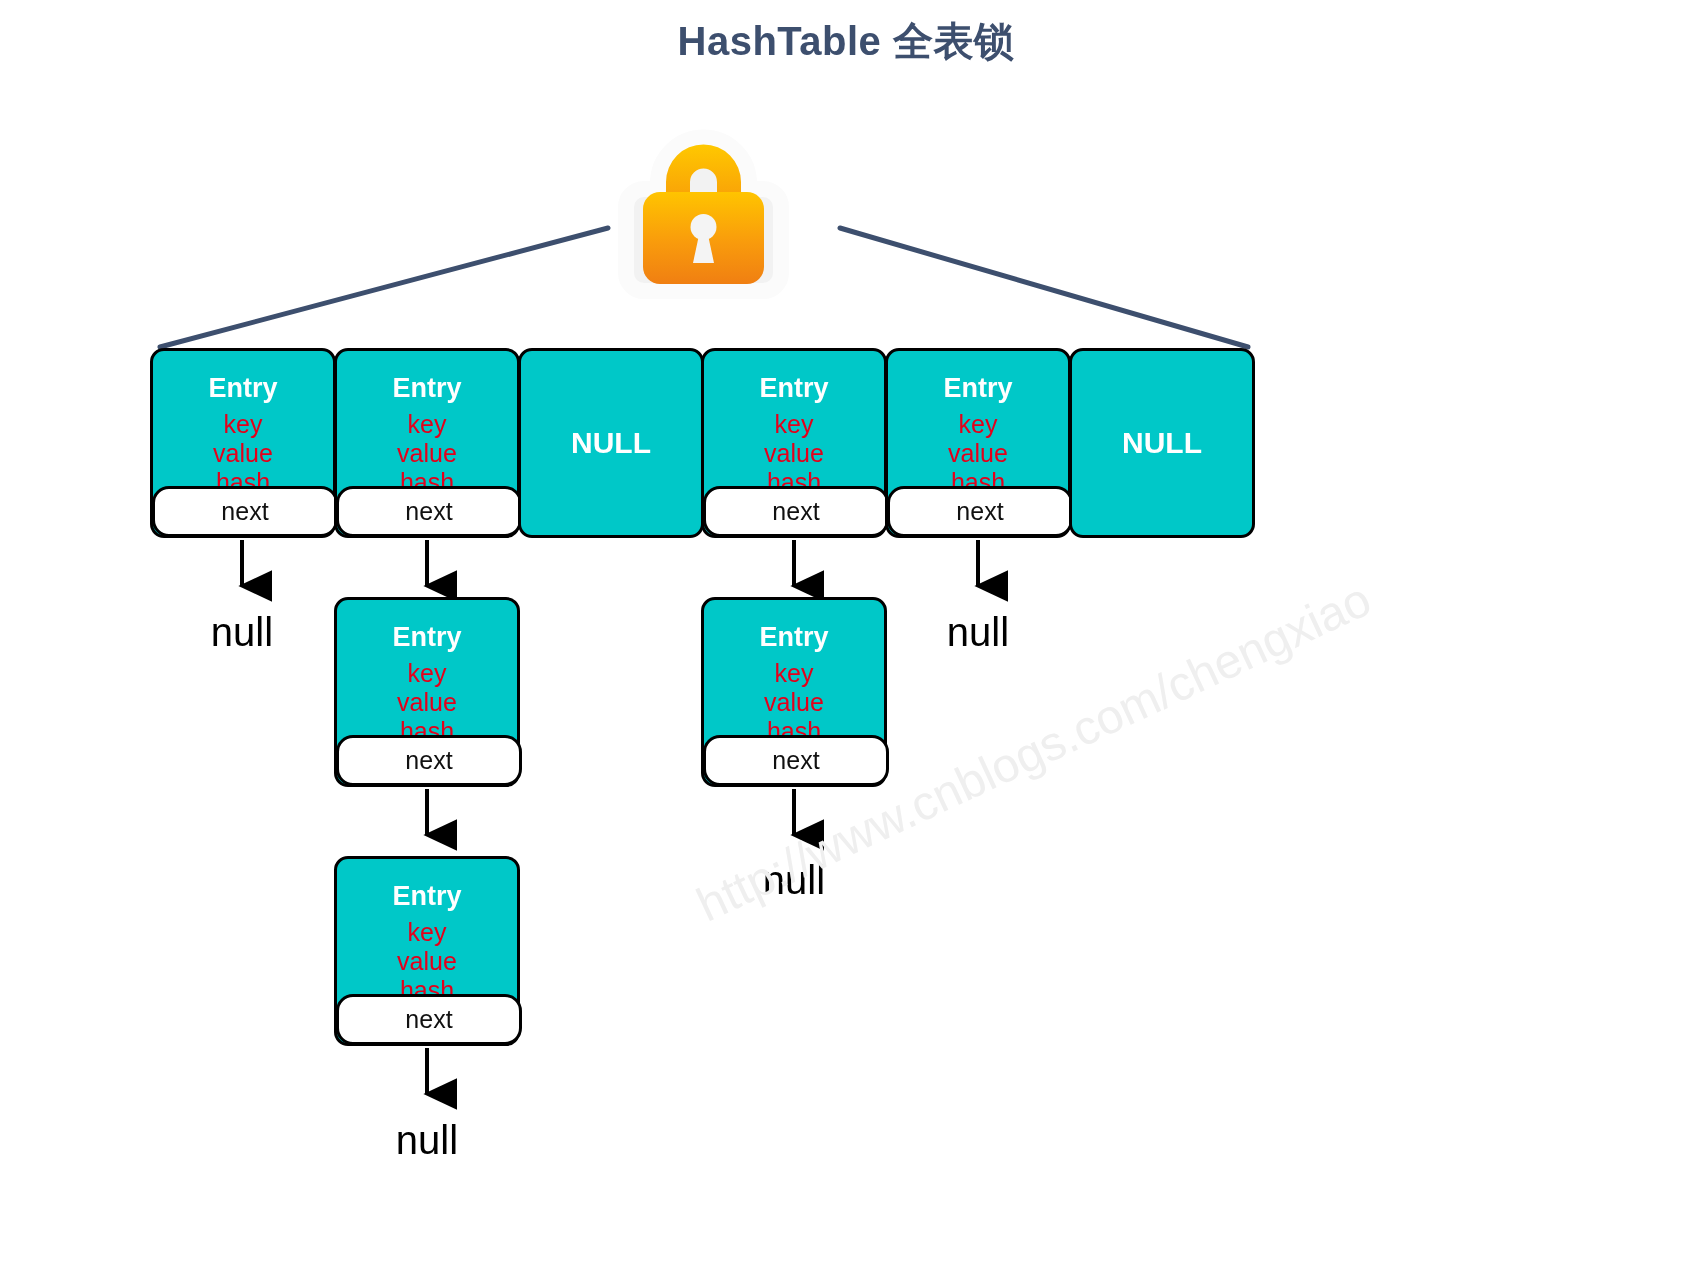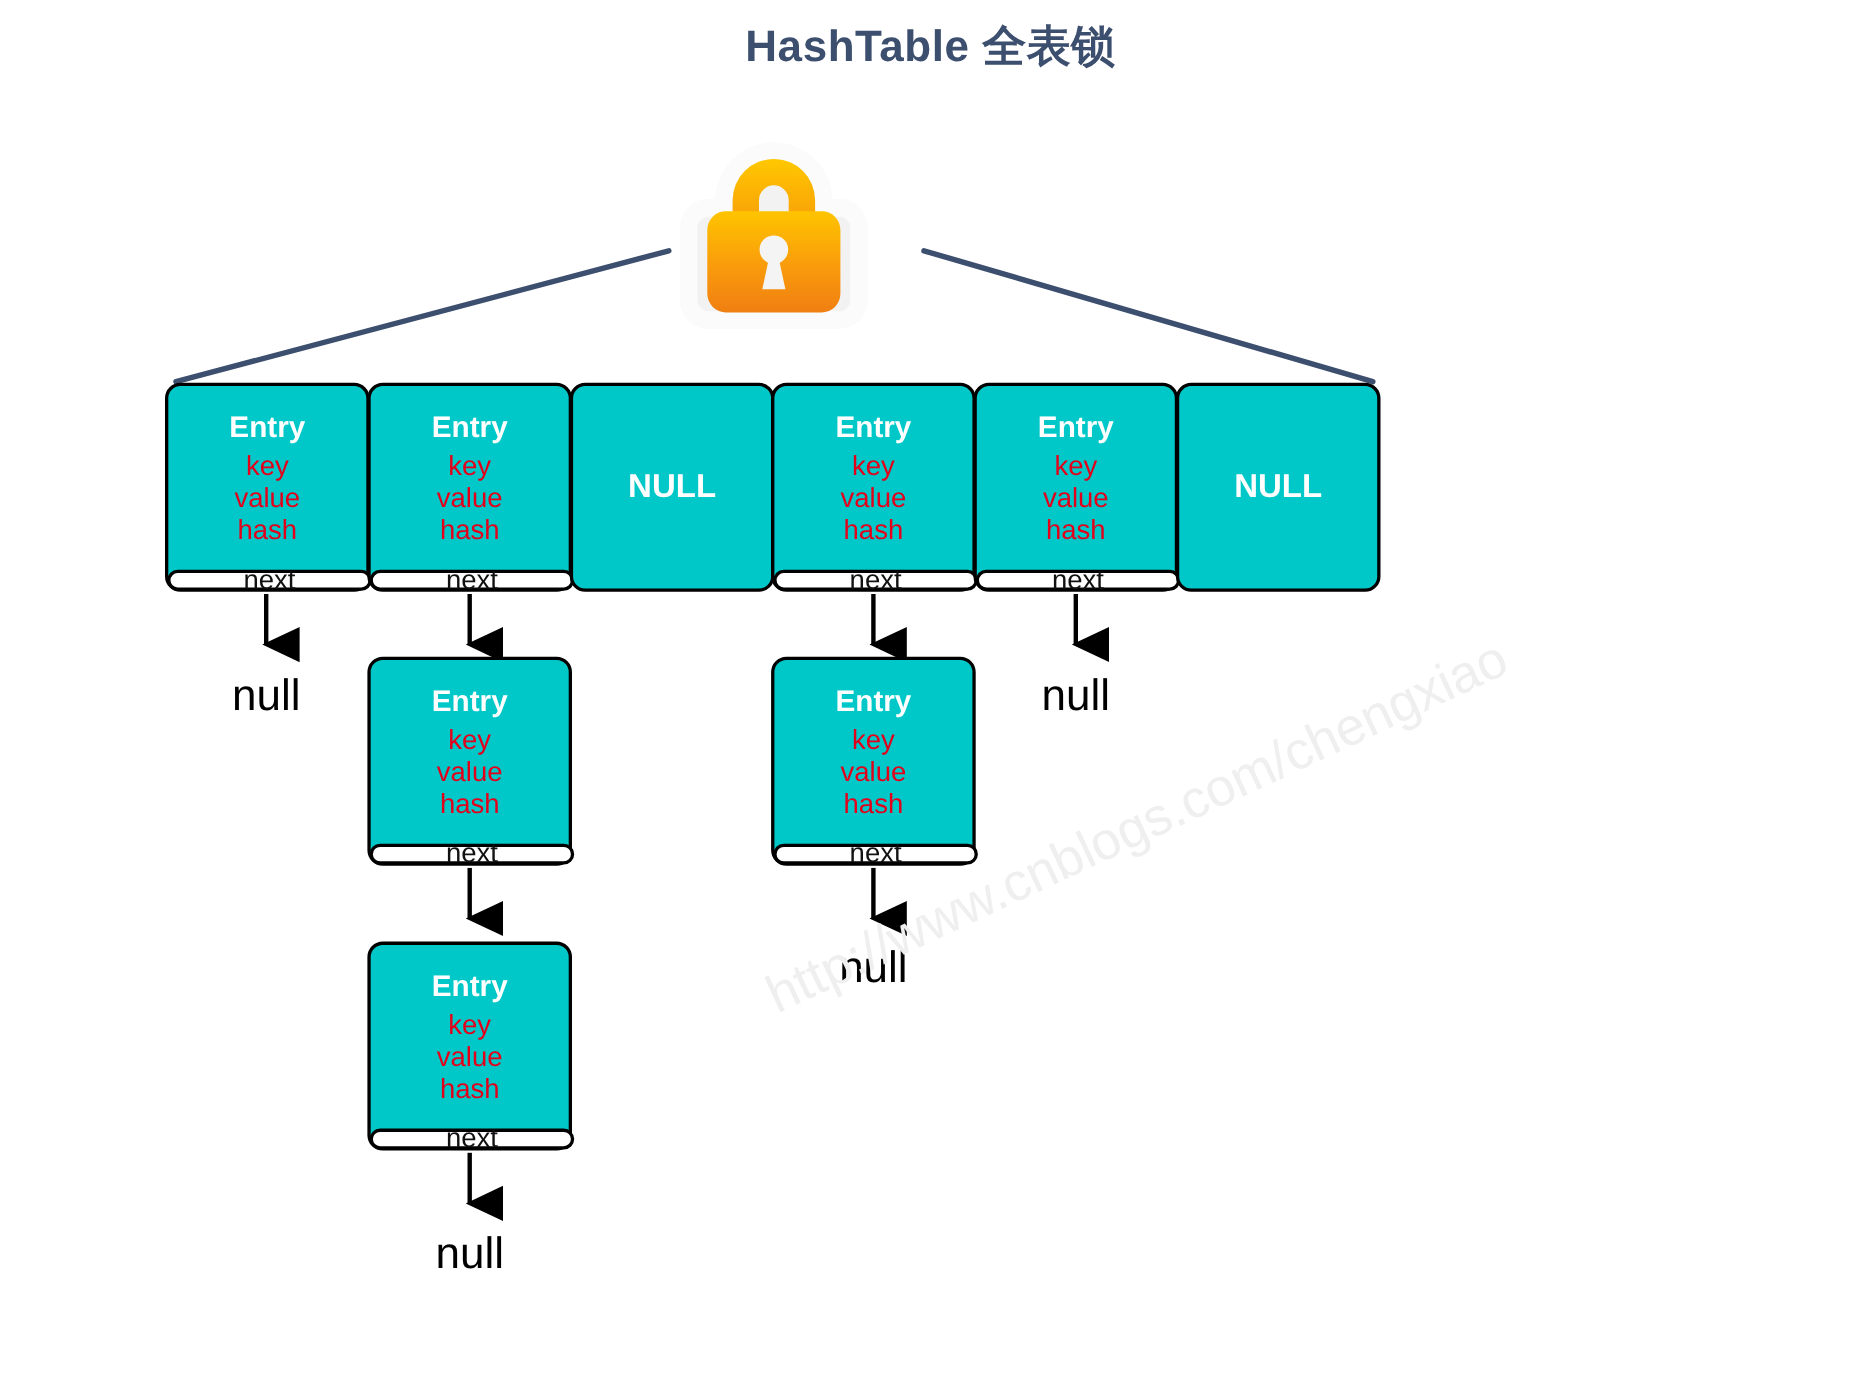--- a/index.html
+++ b/index.html
@@ -33,21 +33,21 @@
   .bucket .entry-title{
     position:absolute;left:0;top:22px;width:100%;text-align:center;
     font-size:27px;font-weight:bold;color:#ffffff;
   }
   .bucket .fields{
     position:absolute;left:0;top:59px;width:100%;text-align:center;
     color:#e3001b;font-size:25px;line-height:29px;
   }
   .bucket .null-label{font-size:30px;font-weight:bold;color:#ffffff;}
   .nextbar{
-    position:absolute;left:-1px;bottom:-2px;width:186px;height:19px;
+    position:absolute;left:-1px;bottom:-2px;width:186px;height:51px;
     background:#ffffff;border:3px solid #000;border-radius:17px;
     box-sizing:border-box;display:flex;align-items:center;justify-content:center;
     font-size:25px;color:#111;
   }
 
   
   .node{
     position:absolute;width:186px;height:190px;
     background:#00c8c8;border:3px solid #000;border-radius:14px;box-sizing:border-box;
   }

